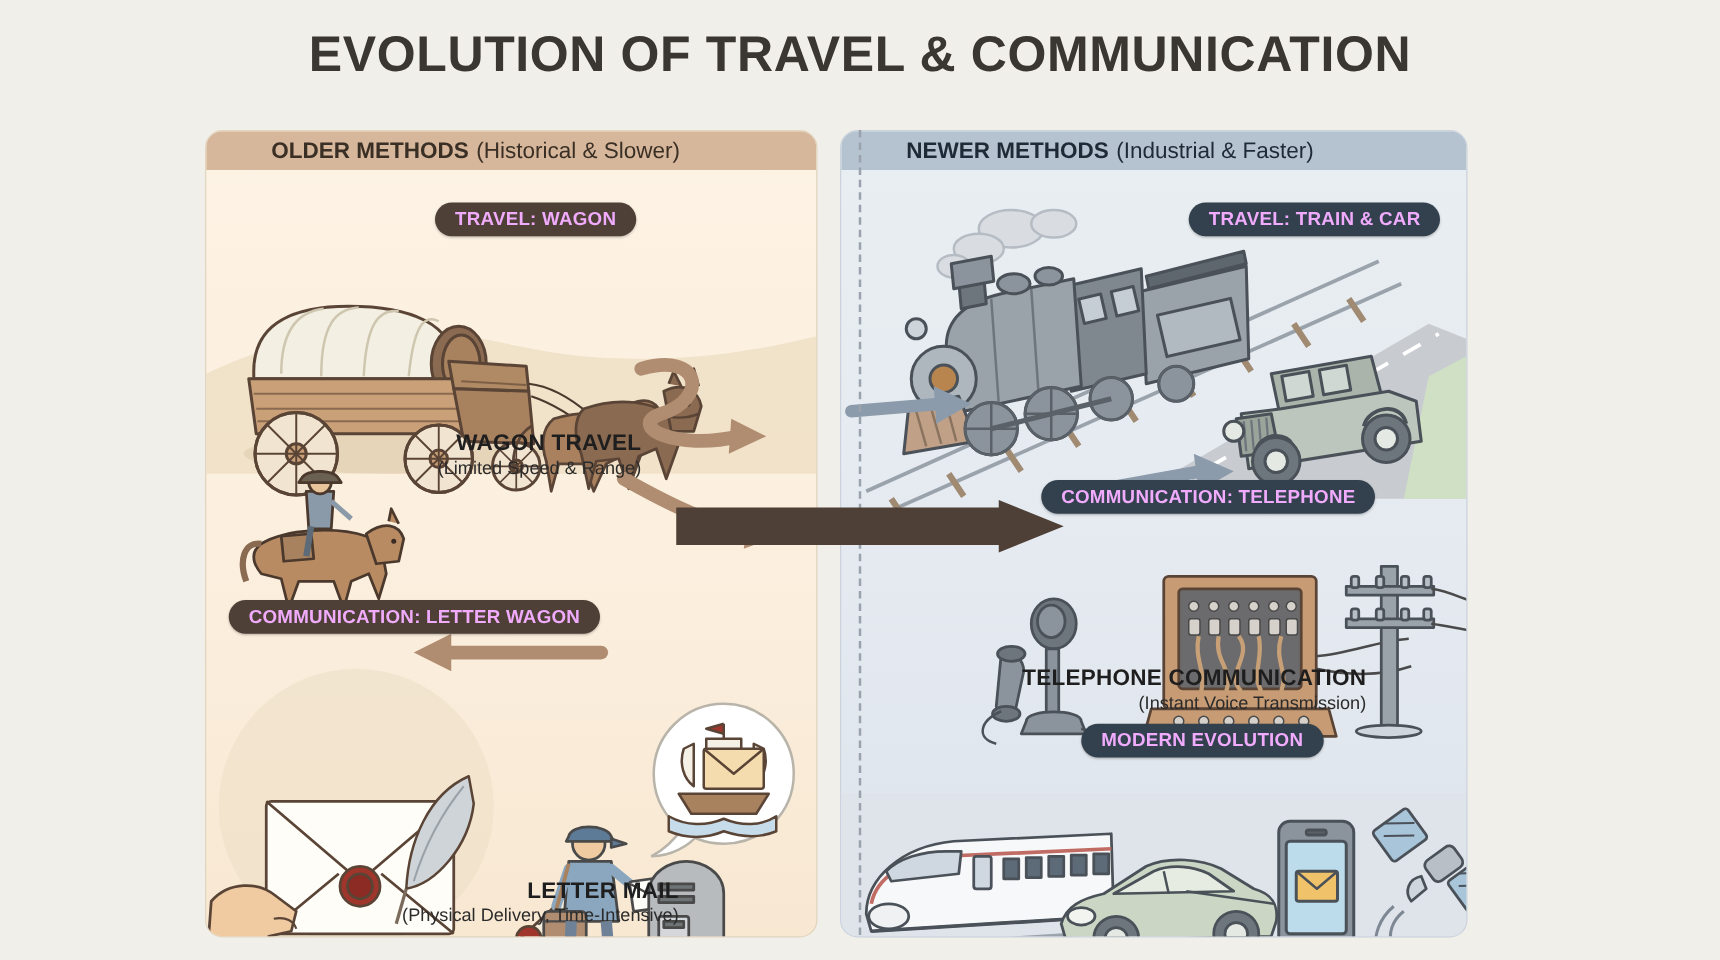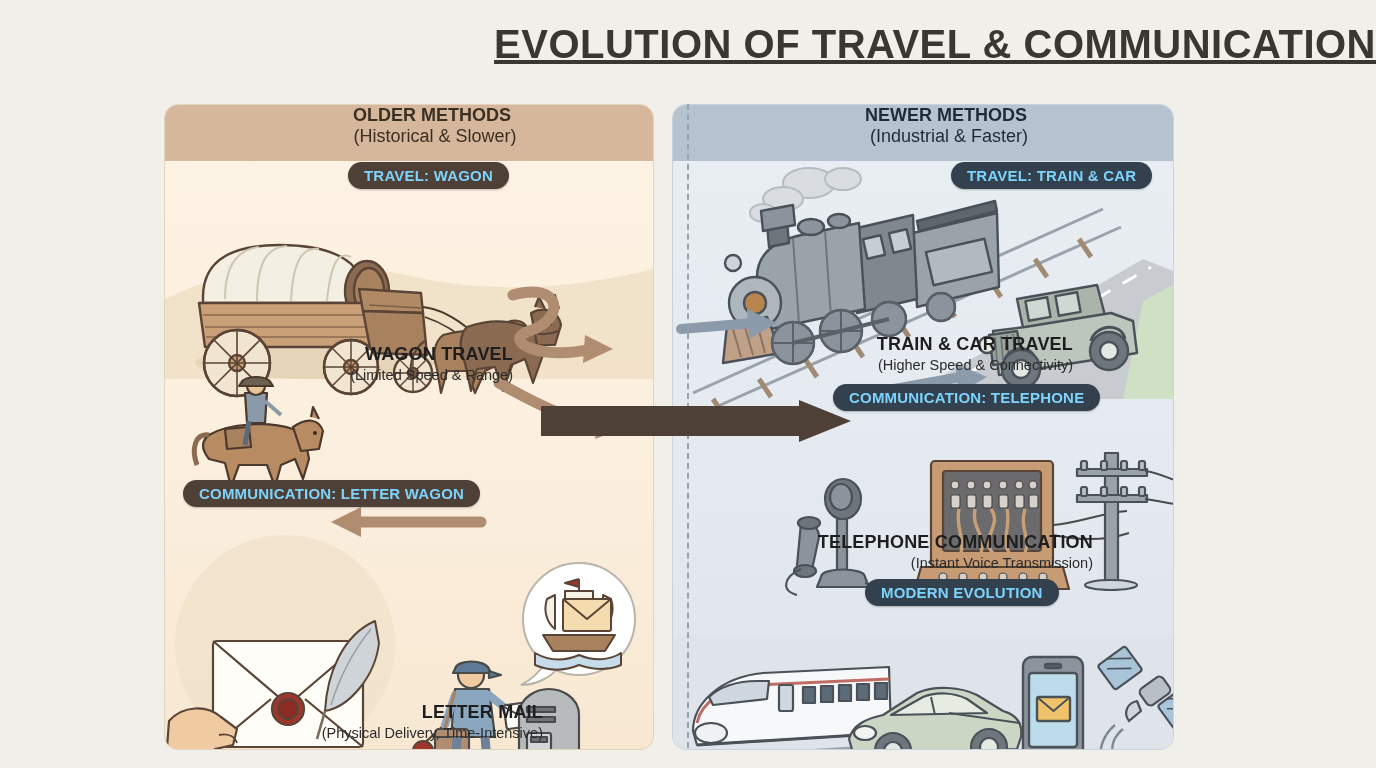--- a/index.html
+++ b/index.html
@@ -15,27 +15,26 @@
   .page {
     position: relative;
     width: 1376px; height: 768px;
     background: #f1efe9;
   }
 
   
   .title {
     position: absolute;
     top: 22px; left: 0; right: 0;
-    text-align: right;
+    text-align: center;
     font-size: 40px;
     font-weight: bold;
     letter-spacing: 0.5px;
     color: #3a3632;
     text-transform: uppercase;
-    text-decoration: underline;
   }
 
   
   .panel {
     position: absolute;
     top: 104px;
     height: 644px;
     border-radius: 14px;
     overflow: hidden;
   }
@@ -43,47 +42,46 @@
     left: 164px; width: 488px;
     background: linear-gradient(180deg,#fdf3e4 0%, #fbeedd 60%, #f8e8d2 100%);
     border: 1px solid #e2d4bd;
   }
   .panel-right {
     left: 672px; width: 500px;
     background: linear-gradient(180deg,#e9eef2 0%, #e4eaf0 55%, #dfe4ec 100%);
     border: 1px solid #c9d2dd;
   }
   .panel-header {
-    height: 56px;
+    height: 31px;
     display: flex; align-items: center;
     padding-left: 52px;
     font-size: 18px;
     font-weight: 400;
-    flex-direction: column;
   }
   .panel-header b { font-weight: bold; margin-right: 6px; }
   .header-left  { background: #d6b79b; color: #3a2f25; }
   .header-right { background: #b5c3d0; color: #1e2a36; }
 
   
   .divider {
     position: absolute;
     left: 687px; top: 104px;
     width: 0; height: 644px;
     border-left: 2px dashed #9aa3ad;
   }
 
   
   .badge {
     position: absolute;
     display: inline-flex; align-items: center; justify-content: center;
     height: 27px;
     padding: 0 16px;
     border-radius: 14px;
-    color: #7dd3fc;
+    color: #f0abfc;
     font-size: 15px;
     font-weight: bold;
     letter-spacing: 0.2px;
     white-space: nowrap;
     z-index: 6;
     box-shadow: 0 1px 2px rgba(0,0,0,.25);
   }
   .badge-brown { background: #4e4036; }
   .badge-slate { background: #33414e; }
 
@@ -593,24 +591,20 @@
         <path d="M40 56 C30 58 26 68 32 76 L44 66 Z" fill="#cfd6dd"></path>
         <g stroke="#7d8894" stroke-width="2.4" fill="none">
           <path d="M26 84 C16 92 14 102 16 110"></path>
           <path d="M18 80 C6 90 2 104 4 114"></path>
         </g>
       </g>
     </svg>
 
     <div class="badge badge-slate" style="left:278px;top:57px;">TRAVEL: TRAIN &amp; CAR</div>
 
-    <div class="caption" style="left:140px;top:228px;width:260px;">
-      <div class="c-main">TRAIN &amp; CAR TRAVEL</div>
-      <div class="c-sub">(Higher Speed &amp; Connectivity)</div>
-    </div>
 
     <div class="badge badge-slate" style="left:160px;top:279px;">COMMUNICATION: TELEPHONE</div>
 
     <div class="caption" style="left:120px;top:426px;width:300px;">
       <div class="c-main">TELEPHONE COMMUNICATION</div>
       <div class="c-sub">(Instant Voice Transmission)</div>
     </div>
 
     <div class="badge badge-slate" style="left:192px;top:474px;">MODERN EVOLUTION</div>
 

